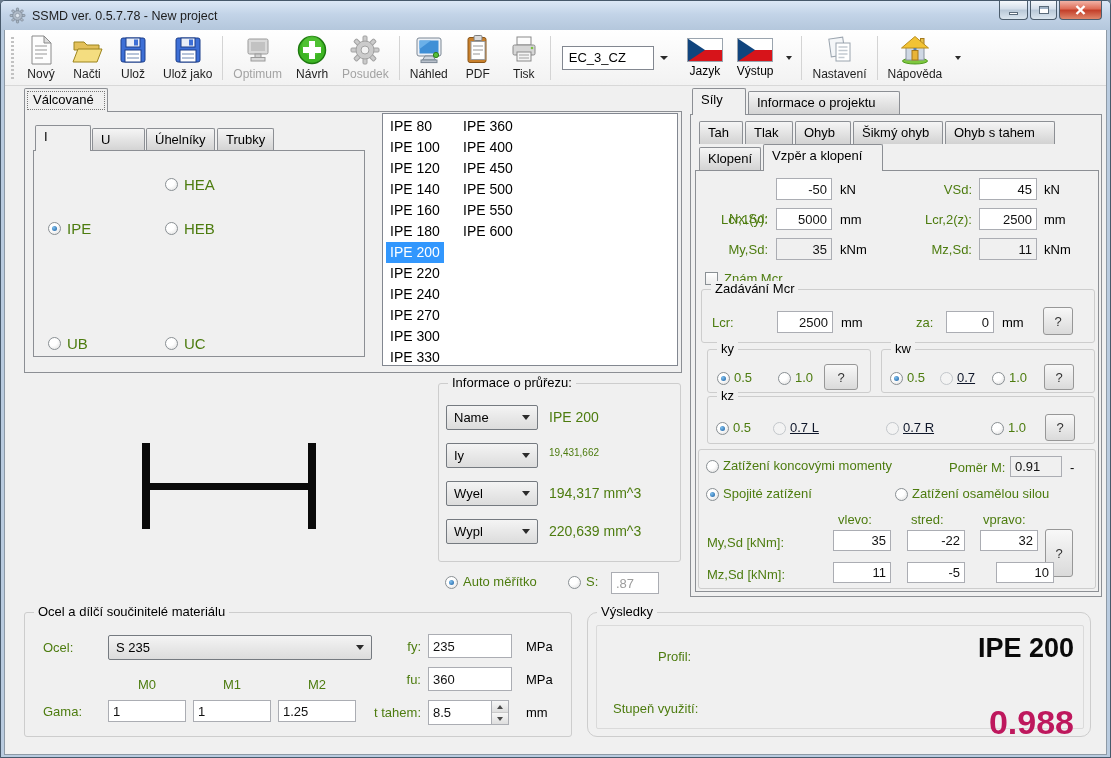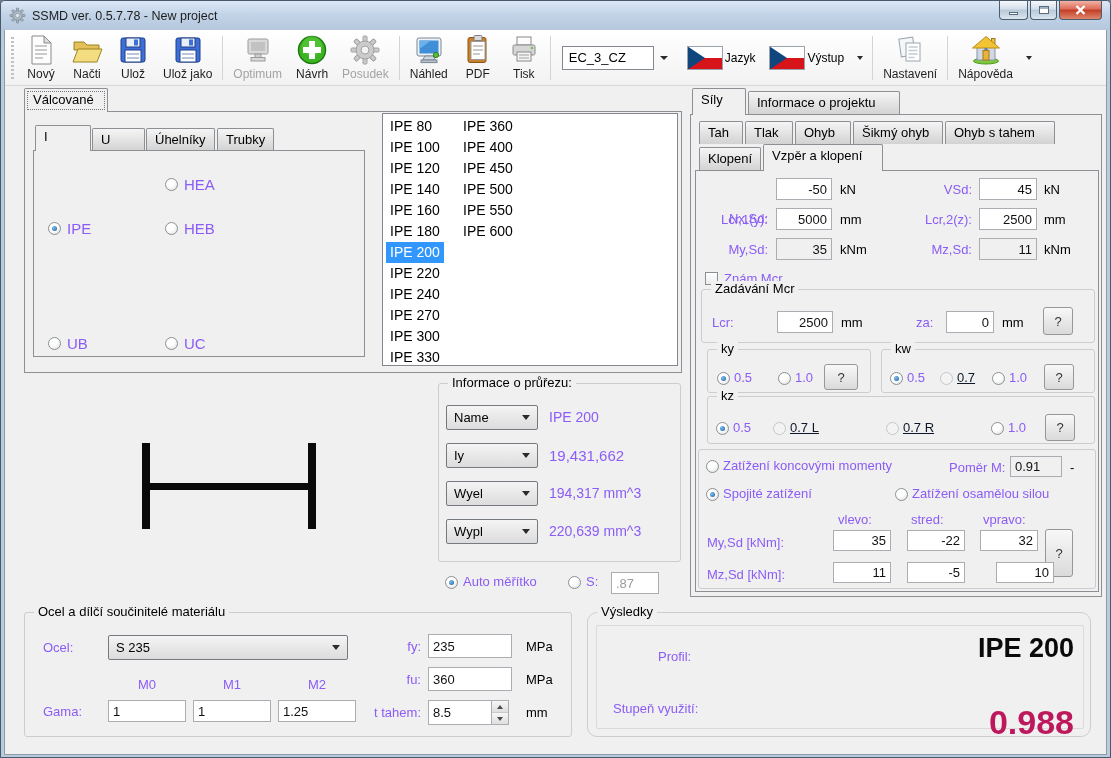--- a/index.html
+++ b/index.html
@@ -20,25 +20,25 @@
   
   .toolbar{height:56px;background:linear-gradient(#ffffff,#f2f2f2);border-bottom:1px solid #d8d8d8;display:flex;align-items:center;padding:1px 2px;}
   .grip{width:3px;height:42px;margin:0 4px;background:repeating-linear-gradient(to bottom,#c2c2c2 0 2px,transparent 2px 4px);}
   .tb-item{display:flex;flex-direction:column;align-items:center;justify-content:flex-start;padding:2px 7px;font-size:12px;color:#1e1e1e;gap:1px;}
   .tb-item.dis{color:#a3a3a3;}
   .tb-ico{width:32px;height:32px;display:block;}
   .tb-ico svg{width:32px;height:32px;display:block;}
   .tb-sep{width:1px;height:44px;background:#d4d4d4;margin:0 3px;align-self:center;}
   .tb-combo{width:92px;height:24px;border:1px solid #828790;background:#fff;font-size:13px;display:flex;align-items:center;padding:0 6px;margin-left:8px;}
   .dd-arrow{width:0;height:0;border-left:4px solid transparent;border-right:4px solid transparent;border-top:4px solid #2b2b2b;margin:0 6px;align-self:center;}
-  .flag-item{display:flex;flex-direction:row;align-items:center;padding:2px 7px;font-size:12px;gap:2px;}
+  .flag-item{display:flex;flex-direction:column;align-items:center;padding:2px 7px;font-size:12px;gap:2px;}
   .flag-item svg{display:block;}
   
   .main{position:relative;height:668px;background:#f0f0f0;}
-  .lbl{position:absolute;font-size:13px;color:#8b5cf6;white-space:nowrap;}
+  .lbl{position:absolute;font-size:13px;color:#4d7c0f;white-space:nowrap;}
   .lbl.r{text-align:right;}
   .lbl.dim{color:#0f172a;text-decoration:underline;}
   .tb-input{position:absolute;height:22px;border:1px solid #abadb3;background:#fff;font-family:"Liberation Sans","DejaVu Sans",sans-serif;font-size:13px;padding:1px 4px;color:#111;}
   .tb-input.num{text-align:right;}
   .tb-input.ro{background:#f0f0f0;}
   .tb-input.dimtxt{color:#9c9c9c;}
   .groupbox{position:absolute;border:1px solid #cdcdcd;border-radius:3px;}
   .gb-title{position:absolute;top:-9px;left:9px;background:#f0f0f0;padding:0 4px;font-size:13px;white-space:nowrap;}
   .radio{position:absolute;width:13px;height:13px;border:1px solid #8a9094;border-radius:50%;background:radial-gradient(circle at 35% 30%,#ffffff 40%,#dcdcdc);}
   .radio.checked::after{content:"";position:absolute;left:3px;top:3px;width:5px;height:5px;border-radius:50%;background:radial-gradient(circle at 35% 35%,#7ec0ef,#1a5c9e);}
@@ -380,21 +380,21 @@
         <span class="gb-title">Informace o průřezu:</span>
         <div class="combo" style="left:7px;top:21px;width:92px;">
           <span>Name</span>
             <span class="combo-arrow"></span>
         </div>
         <span class="lbl" style="left:110px;top:25px;font-size:14px;">IPE 200</span>
         <div class="combo" style="left:7px;top:59px;width:92px;">
           <span>Iy</span>
             <span class="combo-arrow"></span>
         </div>
-        <span class="lbl" style="left:110px;top:63px;font-size:15px;">19,431,662</span>
+        <span class="lbl" style="left:110px;top:63px;font-size:10px;">19,431,662</span>
         <div class="combo" style="left:7px;top:97px;width:92px;">
           <span>Wyel</span>
             <span class="combo-arrow"></span>
         </div>
         <span class="lbl" style="left:110px;top:101px;font-size:14px;">194,317 mm^3</span>
         <div class="combo" style="left:7px;top:135px;width:92px;">
           <span>Wypl</span>
             <span class="combo-arrow"></span>
         </div>
         <span class="lbl" style="left:110px;top:139px;font-size:14px;">220,639 mm^3</span>
@@ -402,21 +402,21 @@
 
       <span class="radio checked" style="left:440px;top:490px;"></span>
       <span class="lbl" style="left:458px;top:488px;">Auto měřítko</span>
       <span class="radio" style="left:563px;top:490px;"></span>
       <span class="lbl" style="left:581px;top:488px;">S:</span>
       <input class="tb-input dimtxt" style="left: 606px; top: 486px; width: 48px;" readonly="" value=".87">
 
       <div class="groupbox" style="left:19px;top:526px;width:548px;height:125px;">
         <span class="gb-title">Ocel a dílčí součinitelé materiálu</span>
         <span class="lbl" style="left:18px;top:27px;">Ocel:</span>
-        <div class="combo" style="left:83px;top:22px;width:240px;">
+        <div class="combo" style="left:83px;top:22px;width:264px;">
           <span>S 235</span>
             <span class="combo-arrow"></span>
         </div>
         <span class="lbl" style="left:83px;top:64px;width:78px;text-align:center;">M0</span>
         <span class="lbl" style="left:168px;top:64px;width:78px;text-align:center;">M1</span>
         <span class="lbl" style="left:253px;top:64px;width:78px;text-align:center;">M2</span>
         <span class="lbl" style="left:18px;top:91px;">Gama:</span>
         <input class="tb-input" style="left: 83px; top: 87px; width: 78px;" value="1">
         <input class="tb-input" style="left: 168px; top: 87px; width: 78px;" value="1">
         <input class="tb-input" style="left: 253px; top: 87px; width: 78px;" value="1.25">

